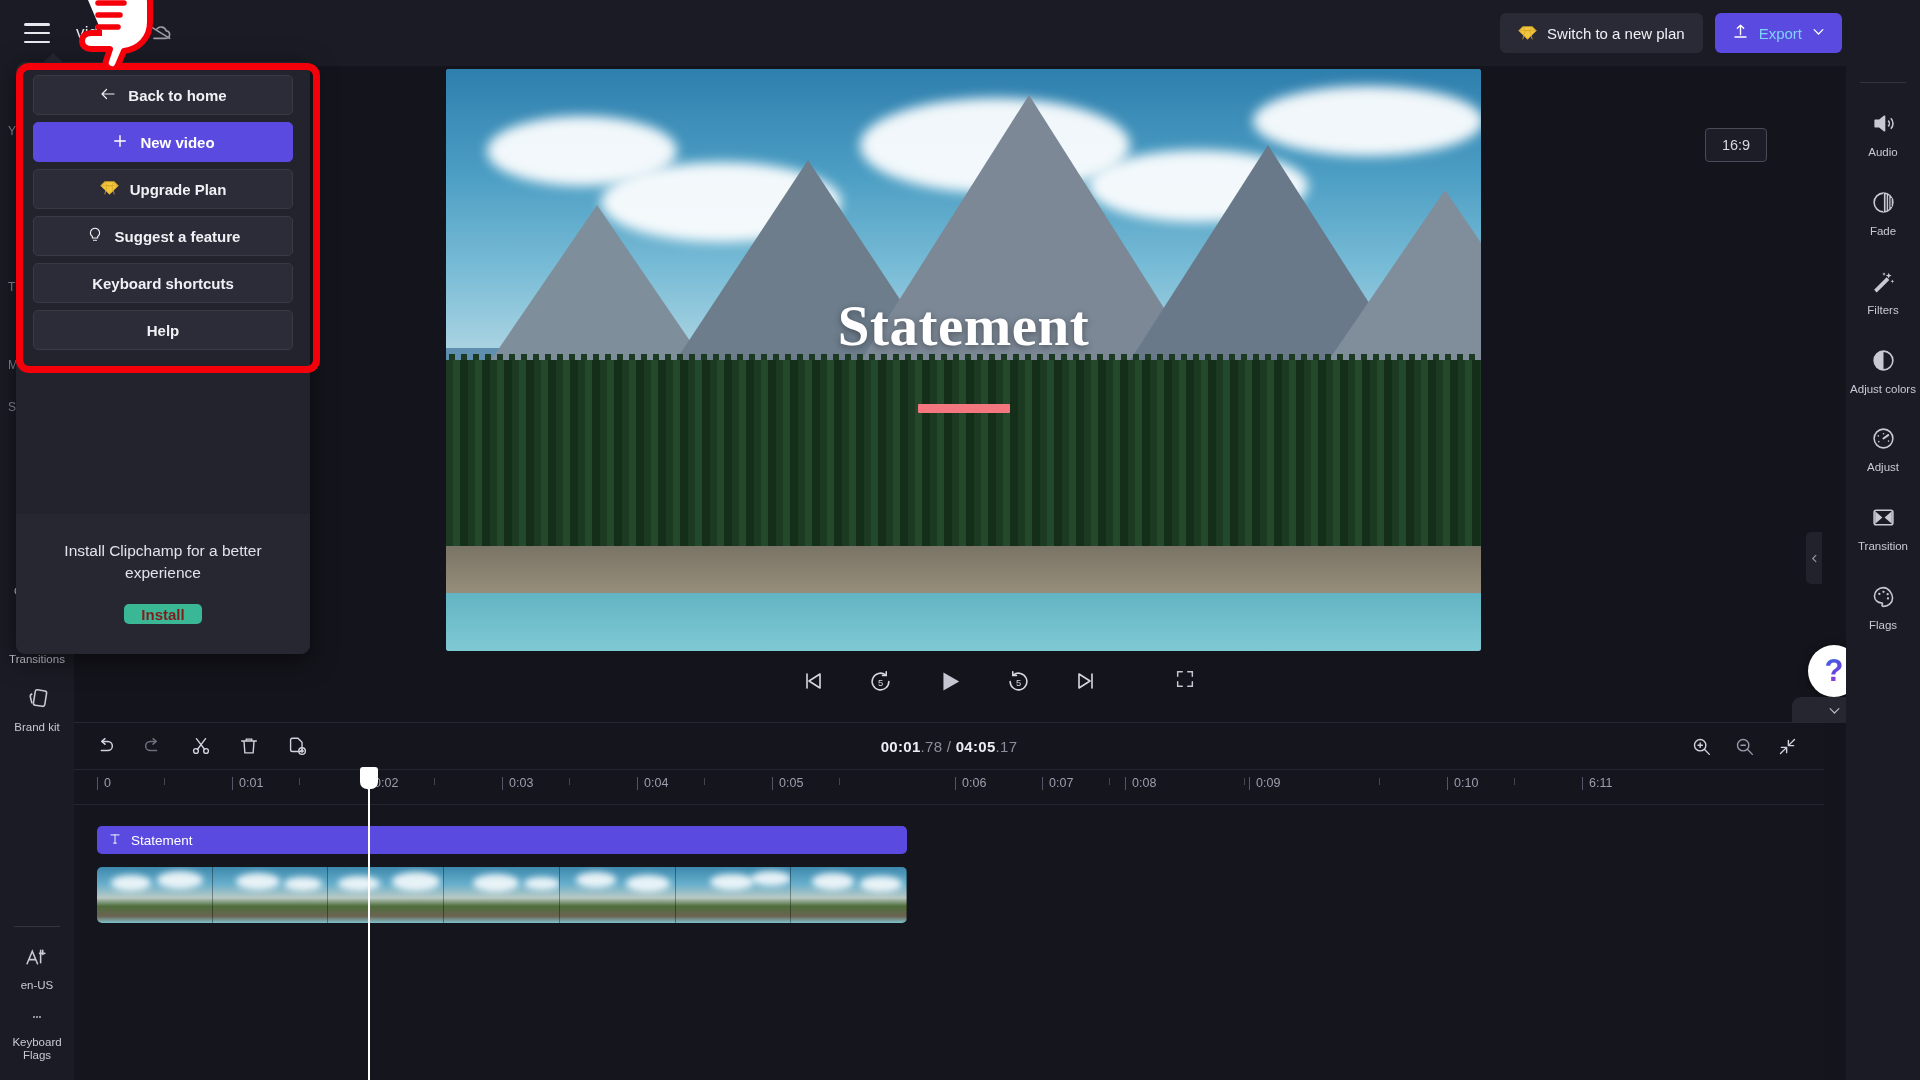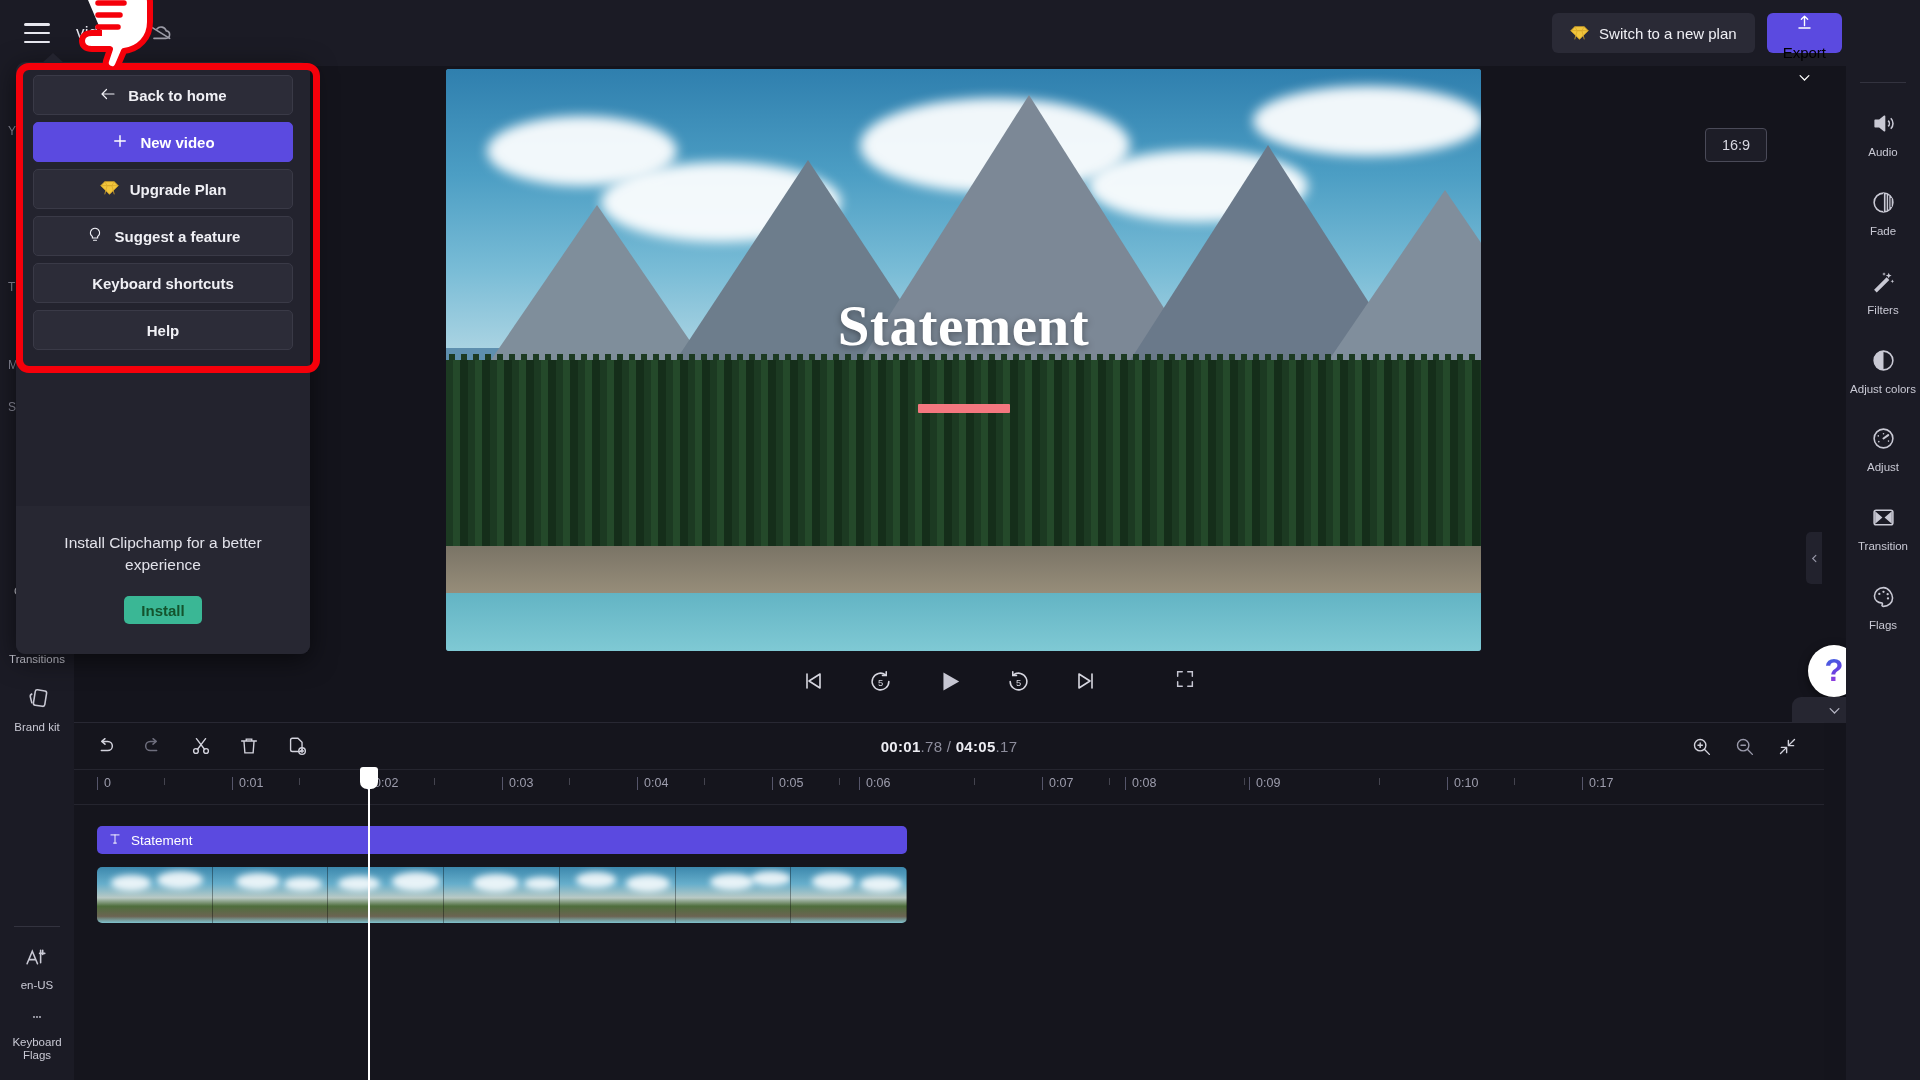--- a/index.html
+++ b/index.html
@@ -32,24 +32,23 @@
     margin-left: auto; display: flex; align-items: center; gap: 12px; margin-right: 78px;
   }
   .btn-plan {
     height: 40px; background: #2a2a36; border: none; border-radius: 6px;
     color: #f0f0f5; font-size: 15px; padding: 0 18px;
     display: flex; align-items: center; gap: 10px; cursor: pointer;
     font-family: "Liberation Sans", sans-serif;
   }
   .btn-export {
     height: 40px; background: #5b4ae0; border: none; border-radius: 6px;
-    color: #000000; font-size: 15px; padding: 0 16px;
+    color: #7dd3fc; font-size: 15px; padding: 0 16px;
     display: flex; align-items: center; gap: 9px; cursor: pointer;
     font-family: "Liberation Sans", sans-serif;
-    flex-direction: column;
   }
   .diamond { width: 19px; height: 16px; }
 
   
   .leftrail {
     position: absolute; top: 66px; left: 0; width: 74px; height: 1014px;
     background: #1b1b25; display: flex; flex-direction: column;
     align-items: center; padding-top: 10px; z-index: 5;
   }
   .rail-item {
@@ -80,22 +79,22 @@
     font-family: "Liberation Sans", sans-serif;
   }
   .menu-btn.primary { background: #5b4ae0; border-color: #5b4ae0; color: #fff; }
   .menu-spacer { flex: 1; }
   .install-box {
     background: #272732; border-radius: 0 0 9px 9px; padding: 26px 34px 30px;
     text-align: center;
   }
   .install-text { font-size: 15.5px; color: #e2e2ea; line-height: 1.42; margin-bottom: 20px; }
   .install-btn {
-    background: #3ab795; color: #14532d; border: none; border-radius: 5px;
-    height: 28px; padding: 0 17px; font-size: 15px; cursor: pointer; font-weight: 600;
+    background: #3ab795; color: #7f1d1d; border: none; border-radius: 5px;
+    height: 20px; padding: 0 17px; font-size: 15px; cursor: pointer; font-weight: 600;
     font-family: "Liberation Sans", sans-serif;
   }
 
   
   .red-box {
     position: absolute; left: 16px; top: 63px; width: 304px; height: 310px;
     border: 7px solid #f5000a; border-radius: 13px; z-index: 60; pointer-events: none;
   }
   .hand-cursor { position: absolute; left: 62px; top: -14px; z-index: 70; pointer-events: none; }
 
@@ -569,31 +568,31 @@
       <div class="tick" style="left:165px">0:01</div>
       <div class="tick minor" style="left:232px"></div>
       <div class="tick" style="left:300px">0:02</div>
       <div class="tick minor" style="left:367px"></div>
       <div class="tick" style="left:435px">0:03</div>
       <div class="tick minor" style="left:502px"></div>
       <div class="tick" style="left:570px">0:04</div>
       <div class="tick minor" style="left:637px"></div>
       <div class="tick" style="left:705px">0:05</div>
       <div class="tick minor" style="left:772px"></div>
-      <div class="tick" style="left:792px">0:06</div>
+      <div class="tick" style="left:888px">0:06</div>
       <div class="tick minor" style="left:907px"></div>
       <div class="tick" style="left:975px">0:07</div>
       <div class="tick minor" style="left:1042px"></div>
       <div class="tick" style="left:1058px">0:08</div>
       <div class="tick minor" style="left:1177px"></div>
       <div class="tick" style="left:1182px">0:09</div>
       <div class="tick minor" style="left:1312px"></div>
       <div class="tick" style="left:1380px">0:10</div>
       <div class="tick minor" style="left:1447px"></div>
-      <div class="tick" style="left:1515px">0:17</div>
+      <div class="tick" style="left:1515px">6:11</div>
     </div>
 
     <div class="tracks">
       <div class="track">
         <div class="clip clip-text">
           <span class="clip-label">
             <span>
               <svg viewBox="0 0 24 24" width="14" height="14" fill="none" stroke="#fff" stroke-width="1.6" stroke-linecap="round">
                   <path d="M5 5h14M12 5v14M9.5 19h5"></path>
                 </svg>

